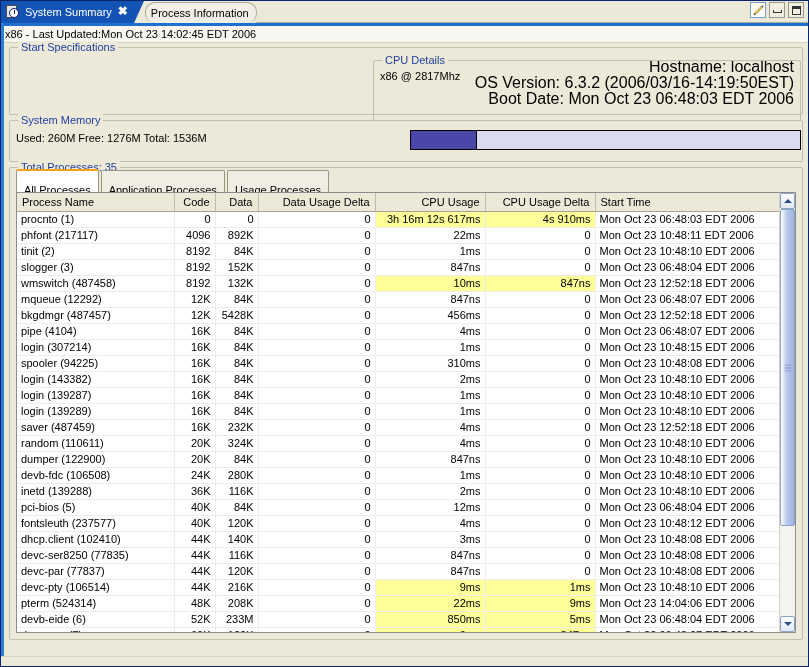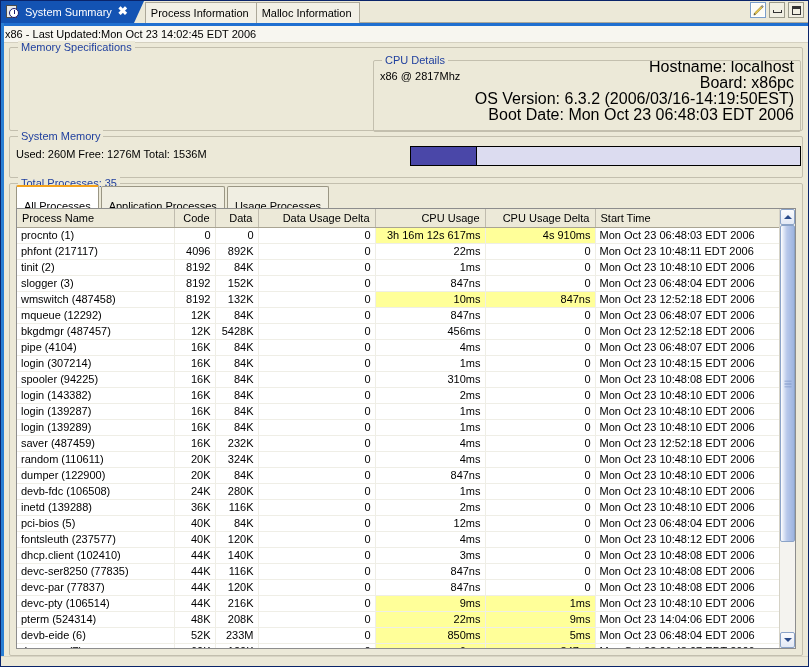--- a/index.html
+++ b/index.html
@@ -385,25 +385,22 @@
 
     <div class="vtab active">
       <span class="tab-icon">
         <span class="doc"></span>
           <span class="clock"></span>
       </span>
       <span>System Summary</span>
       <span class="tab-close">✖</span>
     </div>
 
-    <div class="vtab" style="margin-left:12px;">
+    <div class="vtab" style="margin-left:12px;border-radius:10px;">
       <span>Process Information</span>
-    </div>
-    <div class="vtab">
-      <span>Malloc Information</span>
     </div>
 
     <div id="tabbar-filler"></div>
 
     <div id="winbtns">
       <div class="wbtn pencil">
         <svg class="pencil-gl" viewBox="0 0 12 12">
           <polygon points="1,11 3,10.2 10.4,2.8 9,1.4 1.6,8.8" fill="#e8c84a" stroke="#8a7220" stroke-width="0.6"></polygon>
           <polygon points="9,1.4 10.4,2.8 11.4,1.8 10,0.4" fill="#9a9a9a" stroke="#5a5a5a" stroke-width="0.5"></polygon>
           <polygon points="1,11 1.6,8.8 3,10.2" fill="#4a4a4a"></polygon>
@@ -420,24 +417,23 @@
 
   <div id="blue-rule"></div>
 
   <div id="updated">x86  - Last Updated:Mon Oct 23 14:02:45 EDT 2006</div>
 
   <div id="left-edge"></div>
 
   <div id="body">
 
     <div class="group" id="specs-row">
-      <span class="grp-title">Memory Specifications</span>
+      <span class="grp-title">Start Specifications</span>
       <div class="group-inner">
         <div class="spec-line">Hostname: localhost</div>
-        <div class="spec-line">Board: x86pc</div>
         <div class="spec-line">OS Version: 6.3.2 (2006/03/16-14:19:50EST)</div>
         <div class="spec-line">Boot Date: Mon Oct 23 06:48:03 EDT 2006</div>
       </div>
 
       <div id="cpu-details">
         <span class="grp-title">CPU Details</span>
         <div id="cpu-body">x86 @ 2817Mhz</div>
       </div>
     </div>
 

